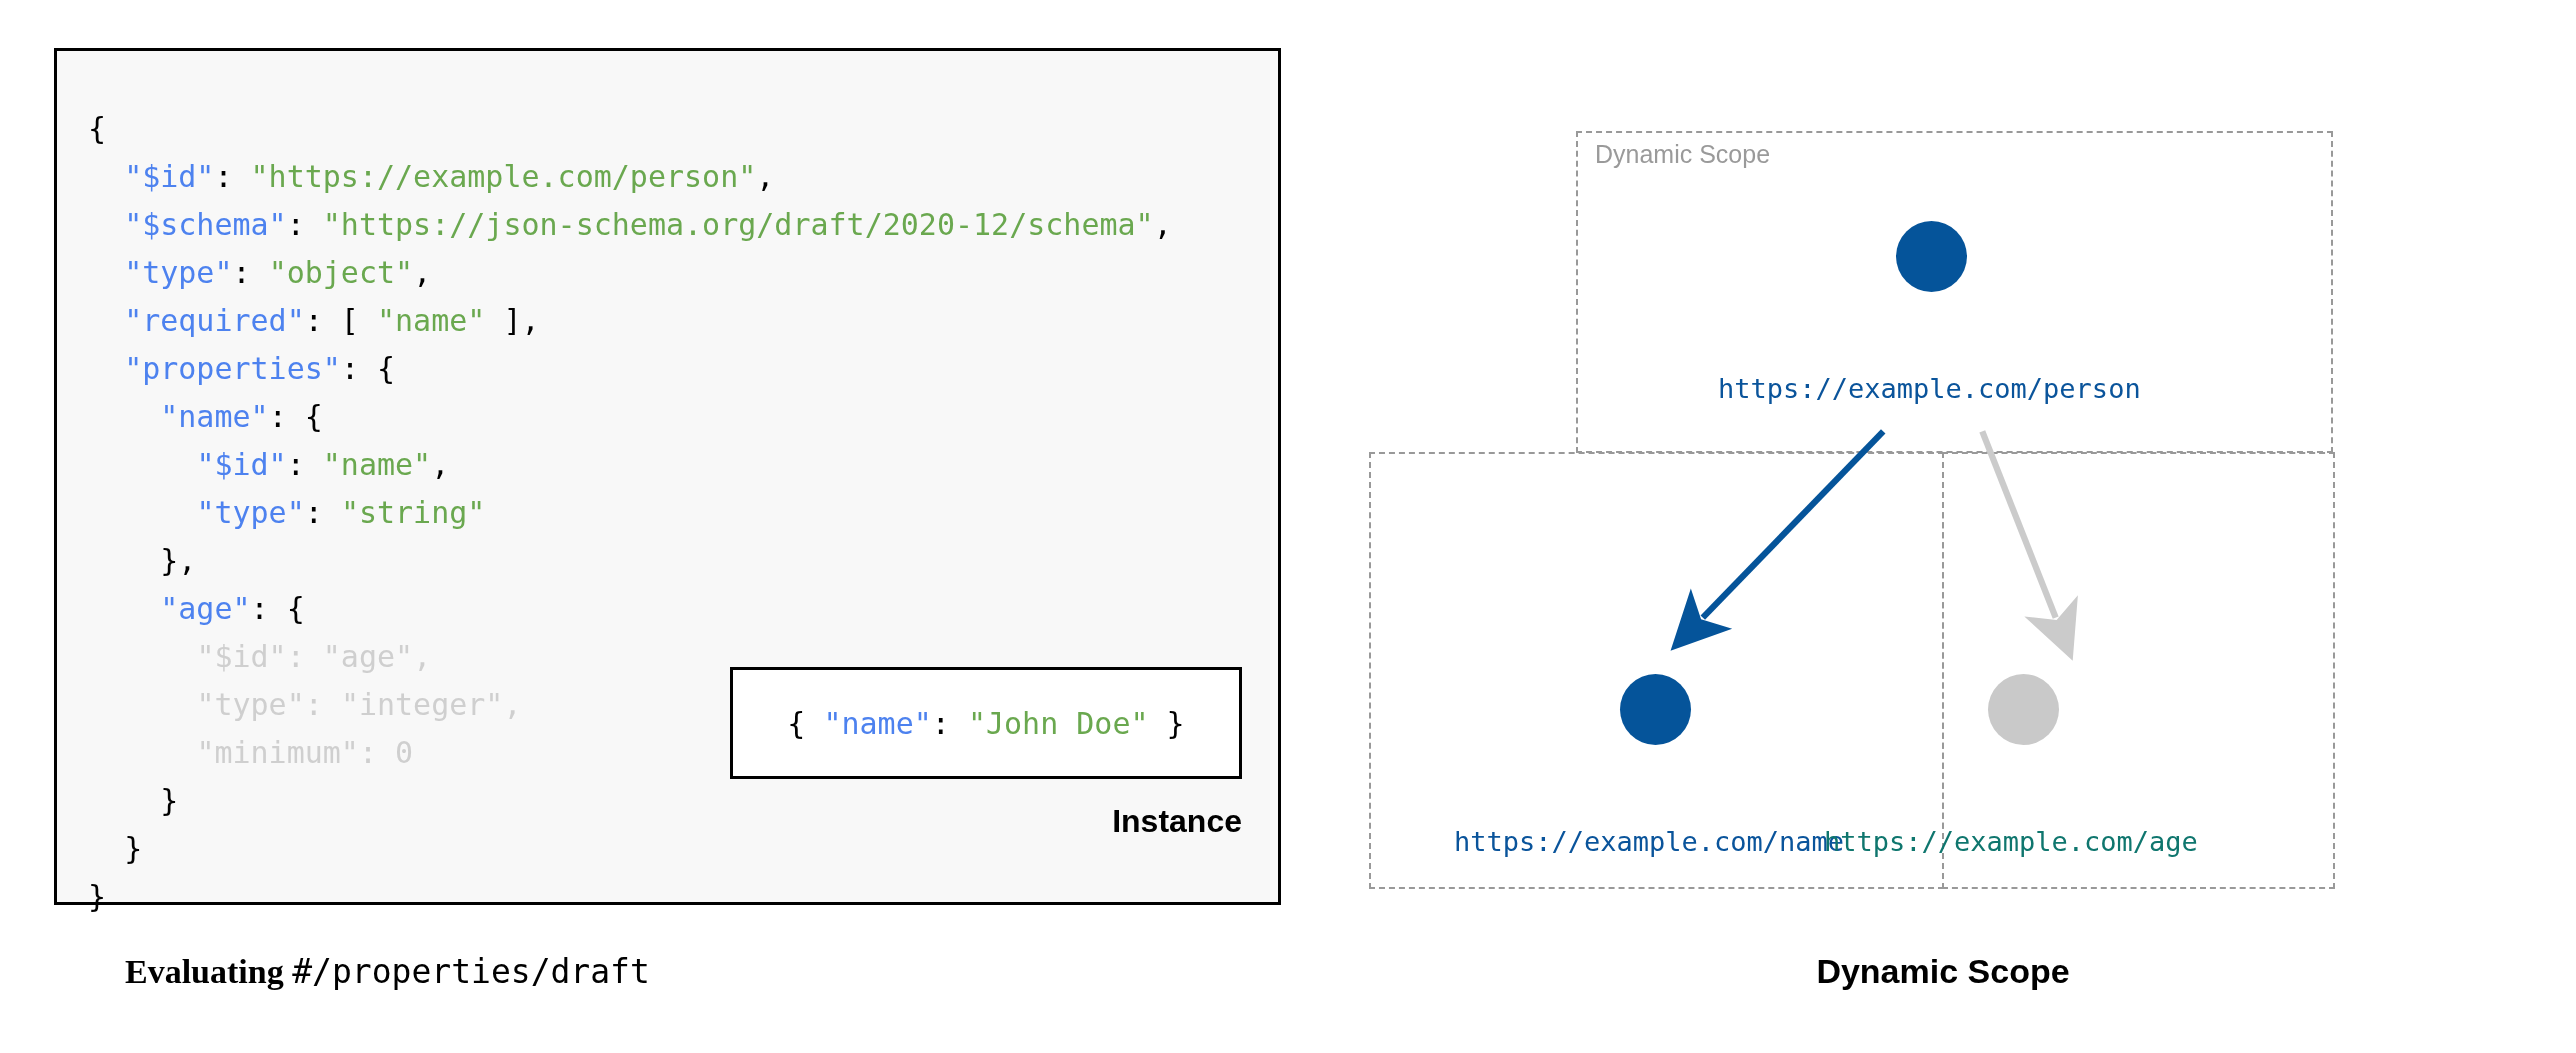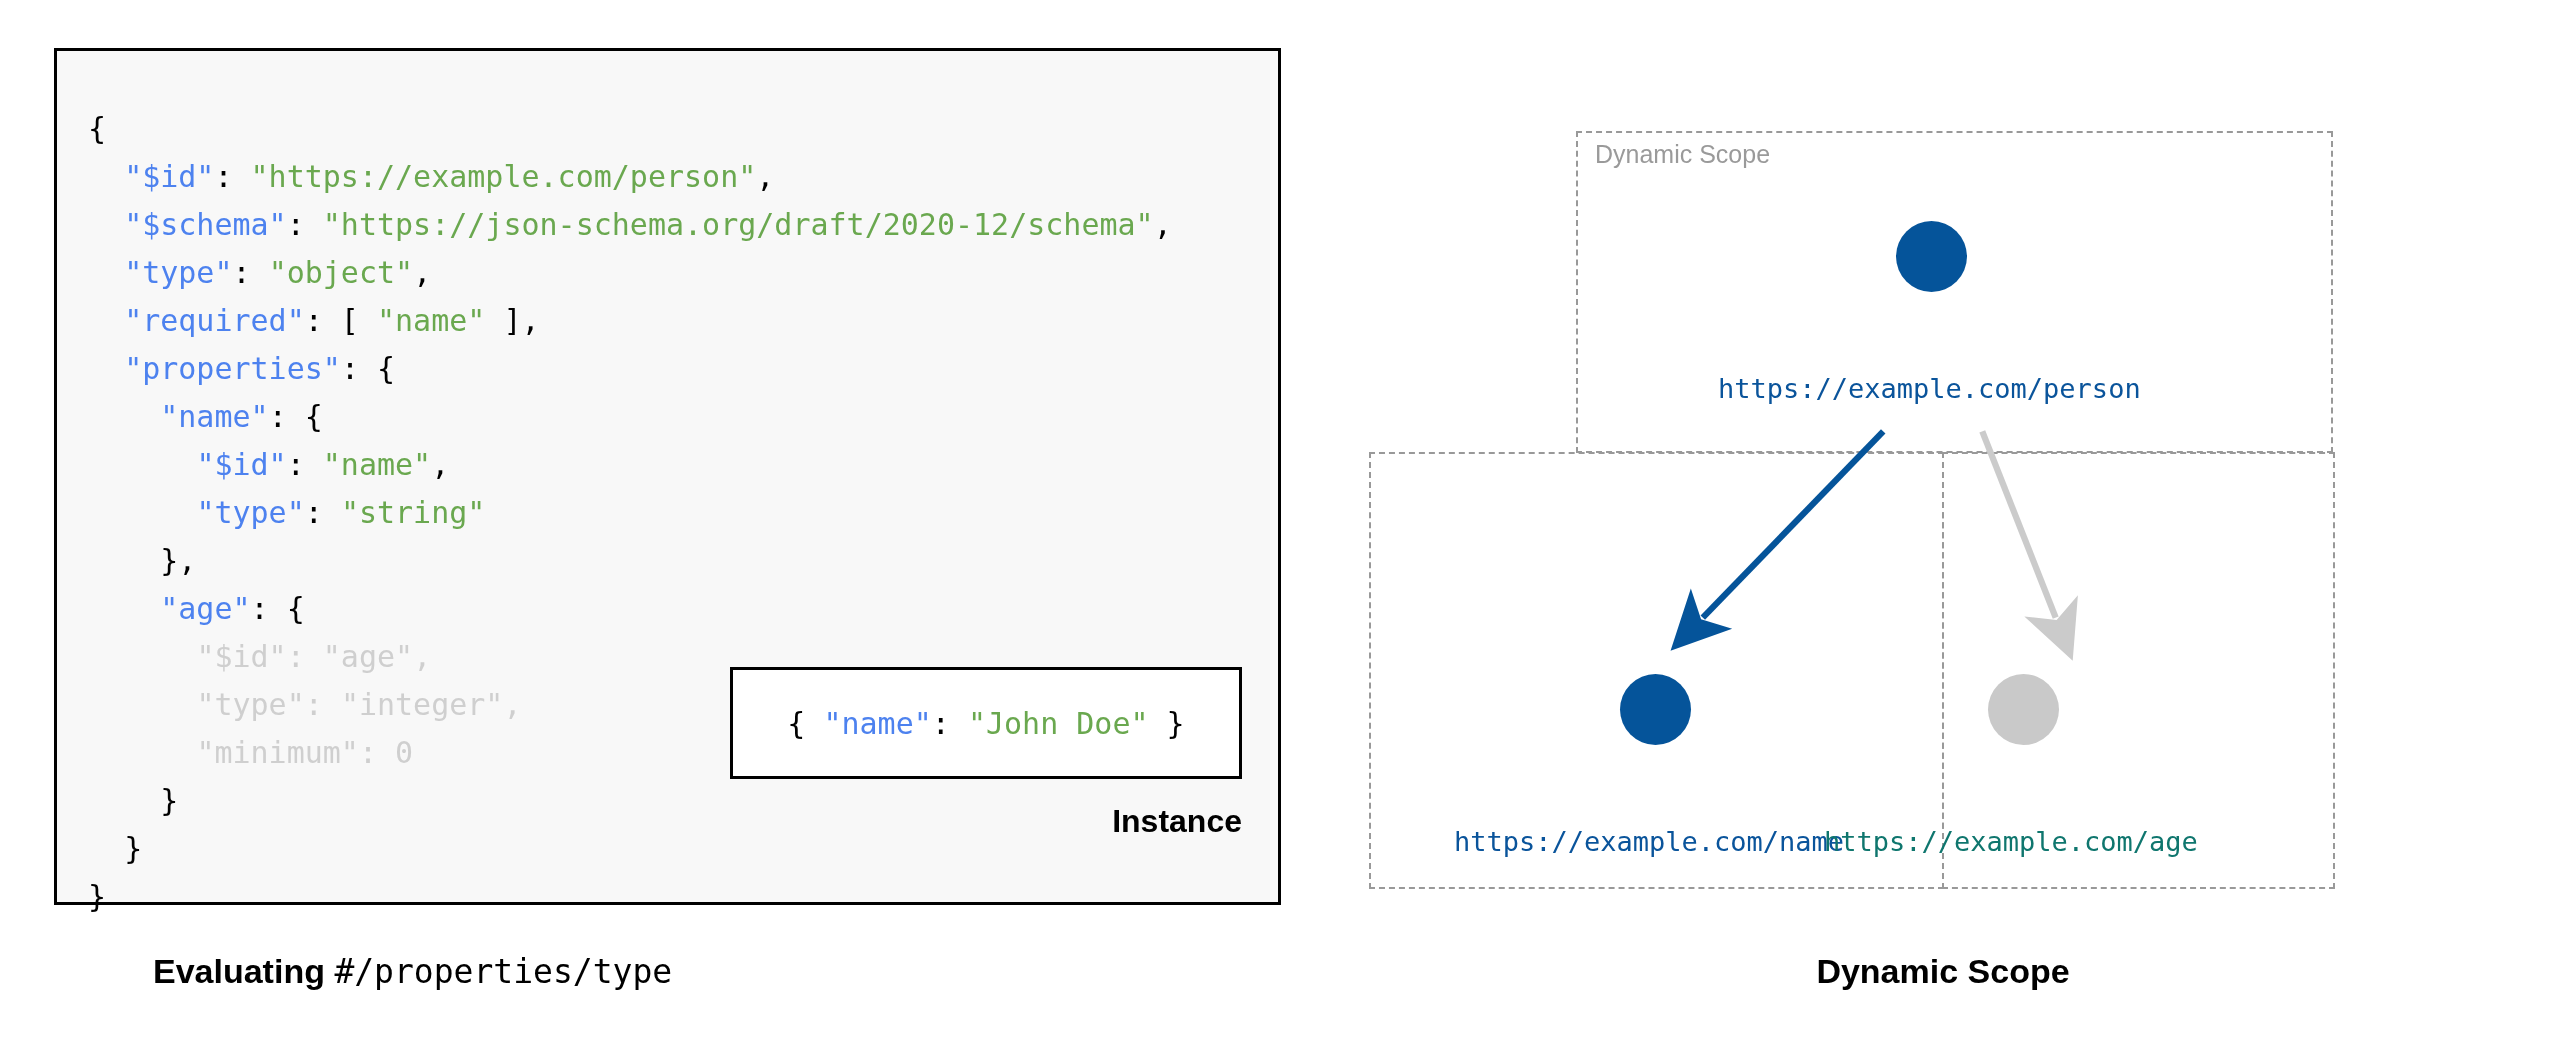--- a/index.html
+++ b/index.html
@@ -78,22 +78,21 @@
   }
   #left-caption {
     position: absolute;
     left: 125px; top: 952px;
     font-size: 34px;
     color: #000000;
     white-space: nowrap;
   }
   #left-caption .cap-bold {
     font-weight: bold;
-    font-family: Liberation Sans, sans-serif;
-    margin-left: 28px;
+    font-family: Liberation Serif, serif;
   }
   #left-caption .cap-mono {
     font-family: "DejaVu Sans Mono", "Liberation Mono", monospace;
     font-weight: normal;
     font-size: 33px;
   }
 
   
   #right-panel {
     position: absolute;
@@ -187,21 +186,21 @@
   <div id="code-box">
     <pre id="code-listing"><span class="ln"><span class="p">{</span></span><span class="ln">  <span class="k">"$id"</span><span class="p">: </span><span class="s">"https://example.com/person"</span><span class="p">,</span></span><span class="ln">  <span class="k">"$schema"</span><span class="p">: </span><span class="s">"https://json-schema.org/draft/2020-12/schema"</span><span class="p">,</span></span><span class="ln">  <span class="k">"type"</span><span class="p">: </span><span class="s">"object"</span><span class="p">,</span></span><span class="ln">  <span class="k">"required"</span><span class="p">: [ </span><span class="s">"name"</span><span class="p"> ],</span></span><span class="ln">  <span class="k">"properties"</span><span class="p">: {</span></span><span class="ln">    <span class="k">"name"</span><span class="p">: {</span></span><span class="ln">      <span class="k">"$id"</span><span class="p">: </span><span class="s">"name"</span><span class="p">,</span></span><span class="ln">      <span class="k">"type"</span><span class="p">: </span><span class="s">"string"</span></span><span class="ln">    <span class="p">},</span></span><span class="ln">    <span class="k">"age"</span><span class="p">: {</span></span><span class="ln dim">      <span class="k">"$id"</span><span class="p">: </span><span class="s">"age"</span><span class="p">,</span></span><span class="ln dim">      <span class="k">"type"</span><span class="p">: </span><span class="s">"integer"</span><span class="p">,</span></span><span class="ln dim">      <span class="k">"minimum"</span><span class="p">: 0</span></span><span class="ln">    <span class="p">}</span></span><span class="ln">  <span class="p">}</span></span><span class="ln"><span class="p">}</span></span></pre>
   </div>
 
   <div id="instance-box">
     <span id="instance-code"><span class="p">{ </span><span class="k">"name"</span><span class="p">: </span><span class="s">"John Doe"</span><span class="p"> }</span></span>
   </div>
 
   <div id="instance-caption">Instance</div>
 
-  <div id="left-caption"><span class="cap-bold">Evaluating </span><span class="cap-mono">#/properties/type</span></div>
+  <div id="left-caption"><span class="cap-bold">Evaluating </span><span class="cap-mono">#/properties/draft</span></div>
 </div>
 
 <div id="right-panel">
 
   <div class="scope-box" id="scope-top"></div>
   <div class="scope-box" id="scope-left"></div>
   <div class="scope-box" id="scope-right"></div>
 
   <div id="scope-top-label">Dynamic Scope</div>
 

